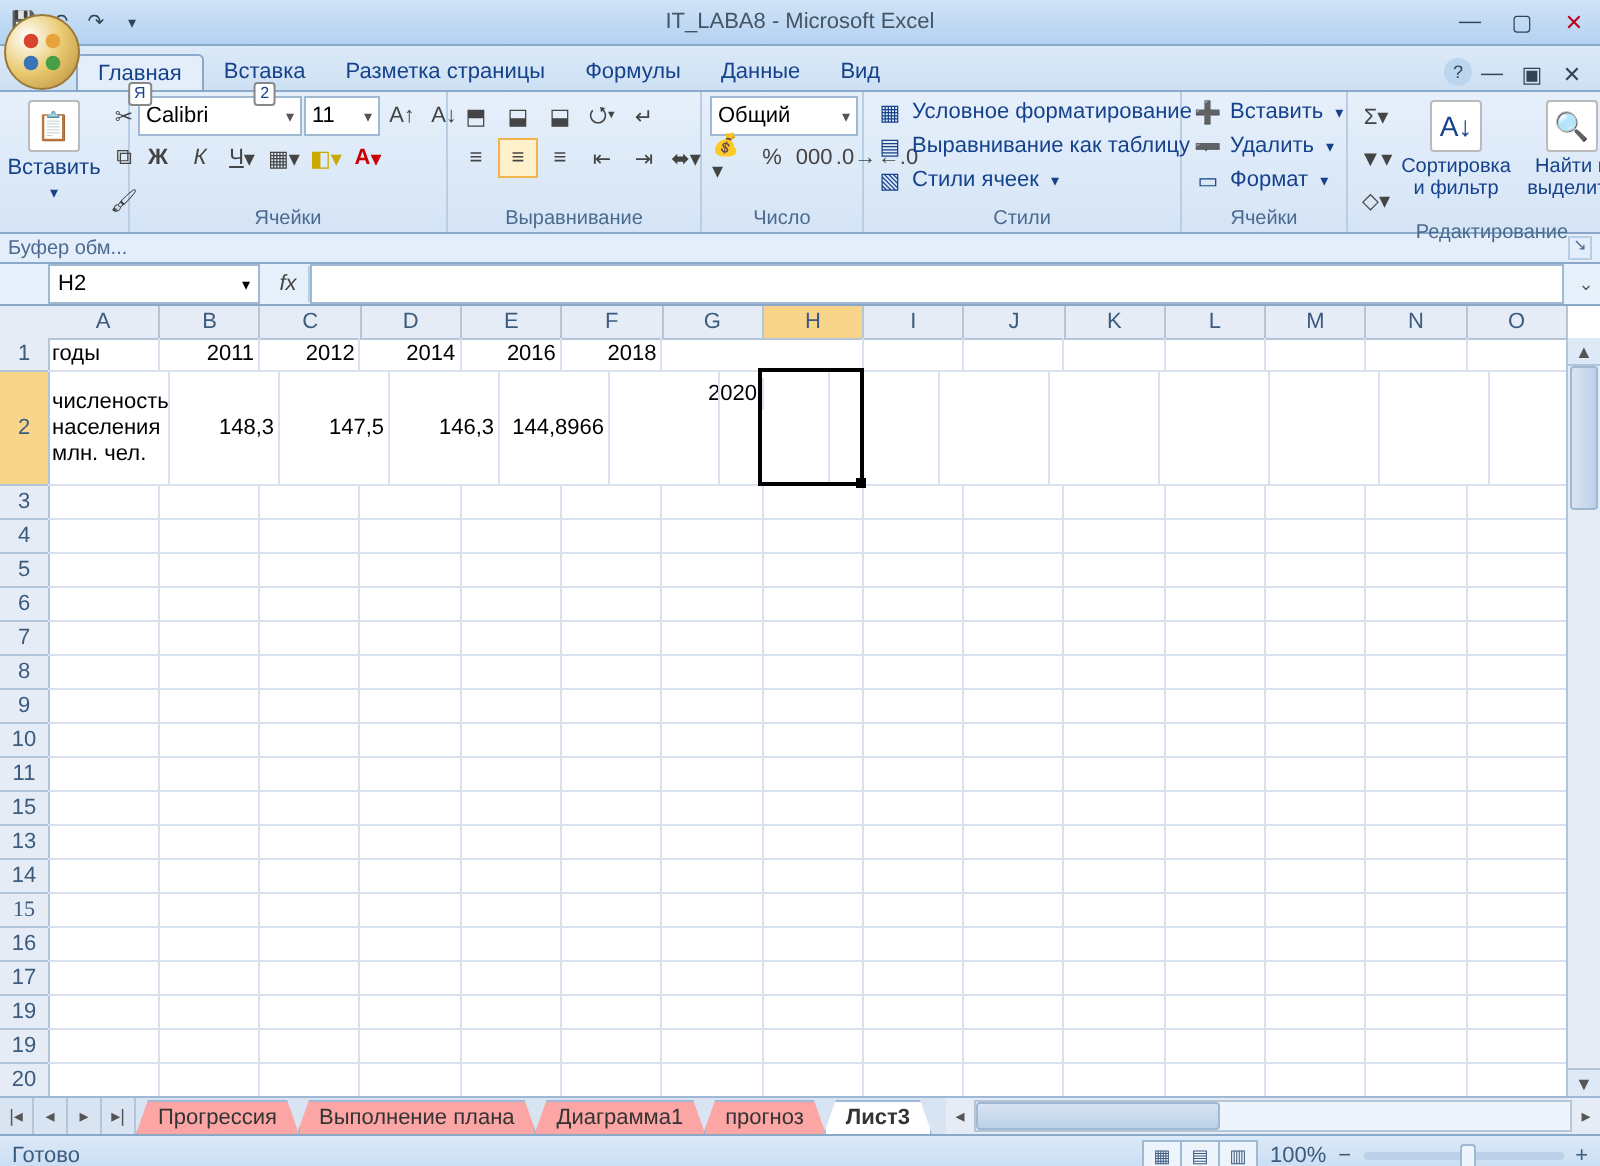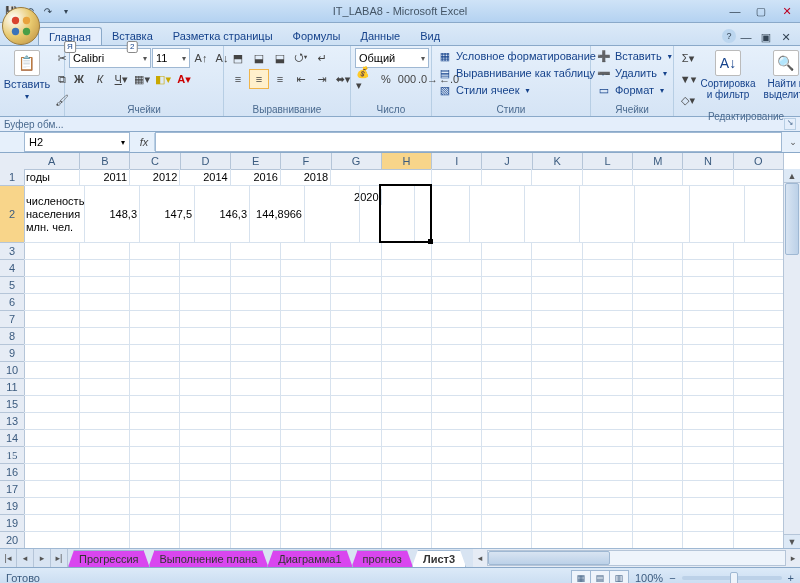--- a/index.html
+++ b/index.html
@@ -64,21 +64,21 @@
 .vscroll{position:absolute;right:0;top:16px;bottom:0;width:16px;background:#e6ecf5;border-left:1px solid #b5c5d8}
 .vscroll .thumb{position:absolute;left:1px;right:1px;top:14px;height:70px;background:linear-gradient(90deg,#d8e4f2,#bcd1e8);border:1px solid #9fb8d3;border-radius:2px}
 .vscroll .arrup,.vscroll .arrdown{position:absolute;left:0;right:0;height:13px;display:flex;align-items:center;justify-content:center;font-size:9px;color:#555;background:#dde9f6}
 .vscroll .arrup{top:0;border-bottom:1px solid #b5c5d8}
 .vscroll .arrdown{bottom:0;border-top:1px solid #b5c5d8}
 
 .sheetbar{height:18px;background:#d8e4f2;display:flex;align-items:stretch;border-top:1px solid #9fb8d3}
 .navbtns{display:flex}
 .navbtn{width:16px;display:flex;align-items:center;justify-content:center;font-size:9px;border-right:1px solid #b5c5d8;color:#555}
 .sheettabs{display:flex;align-items:flex-end}
-.sheettab{padding:2px 10px;background:#d946ef;border:1px solid #9fb8d3;border-bottom:none;margin-right:-1px;font-size:11px;color:#333;clip-path:polygon(6px 0,calc(100% - 6px) 0,100% 100%,0 100%)}
+.sheettab{padding:2px 10px;background:#fca5a5;border:1px solid #9fb8d3;border-bottom:none;margin-right:-1px;font-size:11px;color:#333;clip-path:polygon(6px 0,calc(100% - 6px) 0,100% 100%,0 100%)}
 .sheettab.active{background:#fff;font-weight:bold}
 .hscroll{flex:1;display:flex;align-items:center;background:#e6ecf5;margin-left:8px;position:relative}
 .hscroll .arr{width:14px;text-align:center;font-size:9px;color:#555}
 .hscroll .track{flex:1;height:14px;background:#eef4fb;border:1px solid #b5c5d8;position:relative}
 .hscroll .thumb{position:absolute;left:0;top:0;bottom:0;width:120px;background:linear-gradient(#d8e4f2,#bcd1e8);border:1px solid #9fb8d3;border-radius:2px}
 
 .status{height:20px;background:linear-gradient(#dceaf8,#c6daf0);display:flex;align-items:center;color:#3b5b7f;font-size:11px;padding:0 6px;border-top:1px solid #8aa9c9}
 .status .right{margin-left:auto;display:flex;align-items:center;gap:6px}
 .viewbtns{display:flex;border:1px solid #9fb8d3}
 .viewbtn{width:18px;height:14px;border-right:1px solid #9fb8d3;background:#eef4fb;display:flex;align-items:center;justify-content:center;font-size:9px}

